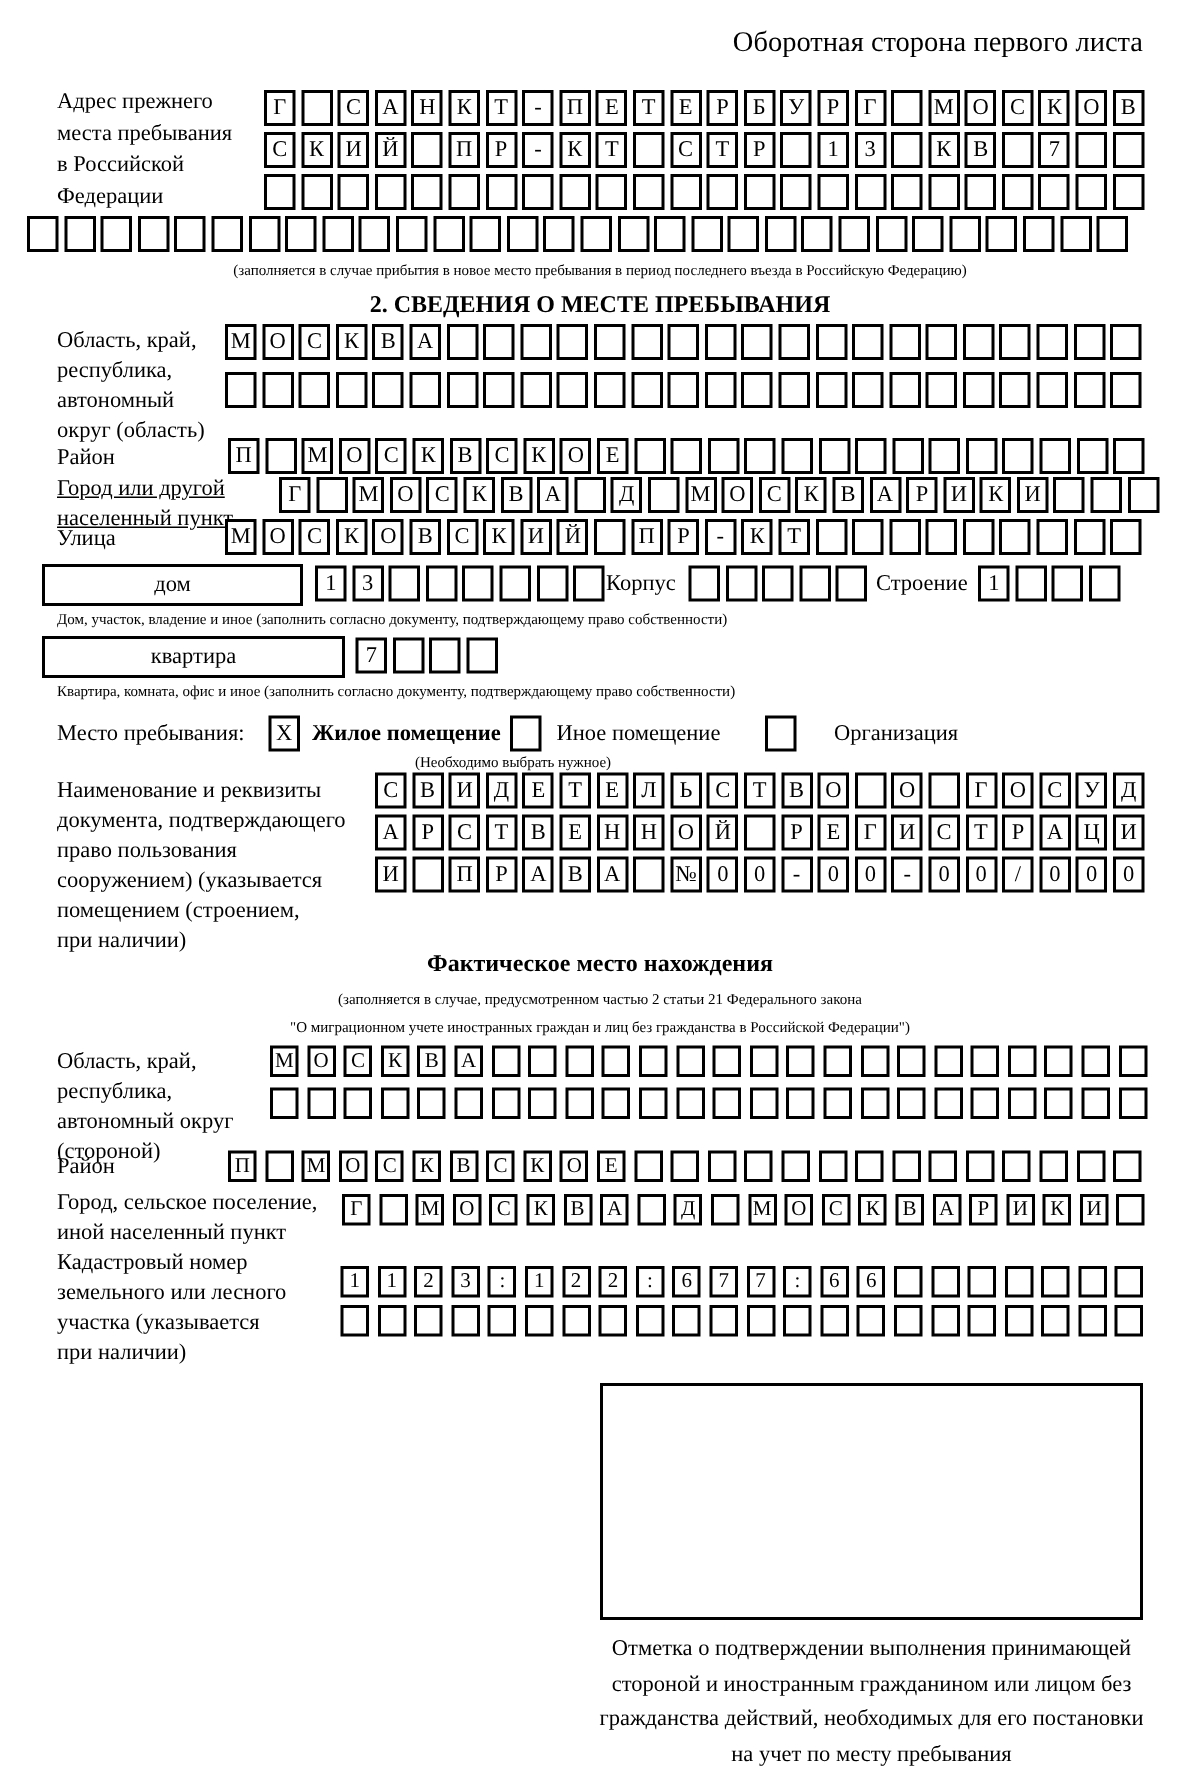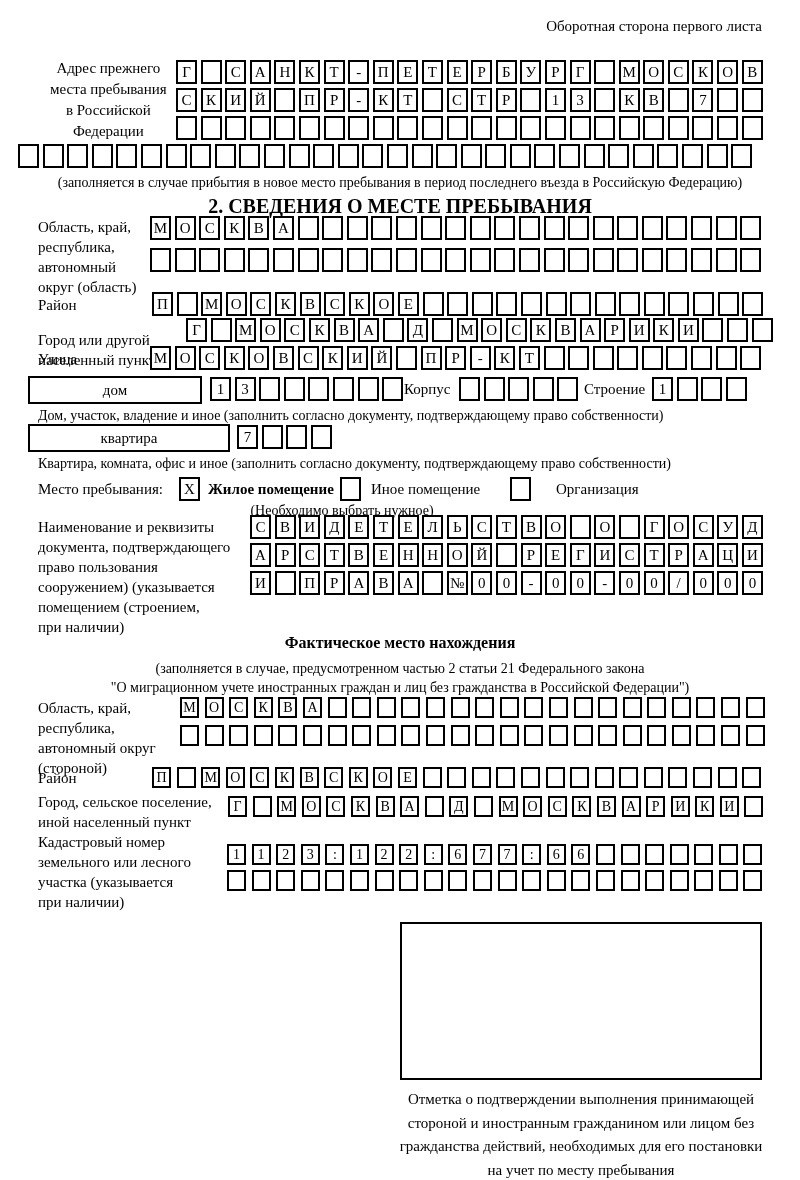--- a/index.html
+++ b/index.html
@@ -1,53 +1,53 @@
 <!DOCTYPE html>
 <html><head>
 <meta charset="utf-8">
 <style>
   html,body{margin:0;padding:0;background:#fff;}
   .page{
     position:relative;width:800px;height:1180px;background:#ffffff;
     font-family:"Liberation Serif","DejaVu Serif",serif;color:#000;overflow:hidden;
   }
   .abs{position:absolute;}
-  .hdr{top:18px;left:0;width:762px;text-align:right;font-size:15px;}
+  .hdr{top:18px;left:0;width:762px;text-align:right;font-size:19px;}
   .lbl{font-size:15px;white-space:nowrap;}
   .lh21 div{line-height:21px;}
   .lh20 div{line-height:20px;}
   .row{position:absolute;display:flex;gap:3.6px;}
   .row .cell{
     width:21px;height:24px;border:2px solid #000;box-sizing:border-box;
     display:flex;align-items:center;justify-content:center;
     font-size:15px;flex:0 0 auto;background:#fff;
   }
   .row.sm .cell{width:19px;height:21px;font-size:14px;}
   .row.sm{gap:5.6px;}
   .widebox{
     position:absolute;border:2px solid #000;box-sizing:border-box;height:28px;
     display:flex;align-items:center;justify-content:center;font-size:15px;background:#fff;
   }
-  .caption{font-size:14px;}
+  .caption{font-size:10px;}
   .center{text-align:center;}
   .full{left:0;width:800px;}
-  .title{font-weight:bold;font-size:20px;}
+  .title{font-weight:bold;font-size:16px;}
   .subtitle{font-weight:bold;font-size:16px;}
   .inl{font-size:15px;white-space:nowrap;}
   .stampbox{position:absolute;border:2px solid #000;box-sizing:border-box;background:#fff;}
   .stampcap div{line-height:23.5px;font-size:15px;}
 </style>
 </head>
 <body>
 
 <div class="page">
 
   <div class="abs hdr">Оборотная сторона первого листа</div>
 
-  <div class="abs lbl lh21" style="left:50px;top:58px;text-align:center;">
+  <div class="abs lbl lh21" style="left:38px;top:58px;">
     <div>Адрес прежнего</div>
     <div>места пребывания</div>
     <div>в Российской</div>
     <div>Федерации</div>
   </div>
   <div class="row" style="left:176px;top:60px;">
       <span class="cell">Г</span>
       <span class="cell"></span>
       <span class="cell">С</span>
       <span class="cell">А</span>
@@ -243,21 +243,21 @@
       <span class="cell"></span>
       <span class="cell"></span>
       <span class="cell"></span>
       <span class="cell"></span>
       <span class="cell"></span>
       <span class="cell"></span>
       <span class="cell"></span>
       <span class="cell"></span>
     </div>
 
-  <div class="abs lbl lh20" style="left:38px;top:330px;">
+  <div class="abs lbl lh20" style="left:38px;top:316px;text-decoration:underline;">
     <div>Город или другой</div>
     <div>населенный пункт</div>
   </div>
   <div class="row" style="left:186px;top:318px;">
       <span class="cell">Г</span>
       <span class="cell"></span>
       <span class="cell">М</span>
       <span class="cell">О</span>
       <span class="cell">С</span>
       <span class="cell">К</span>

